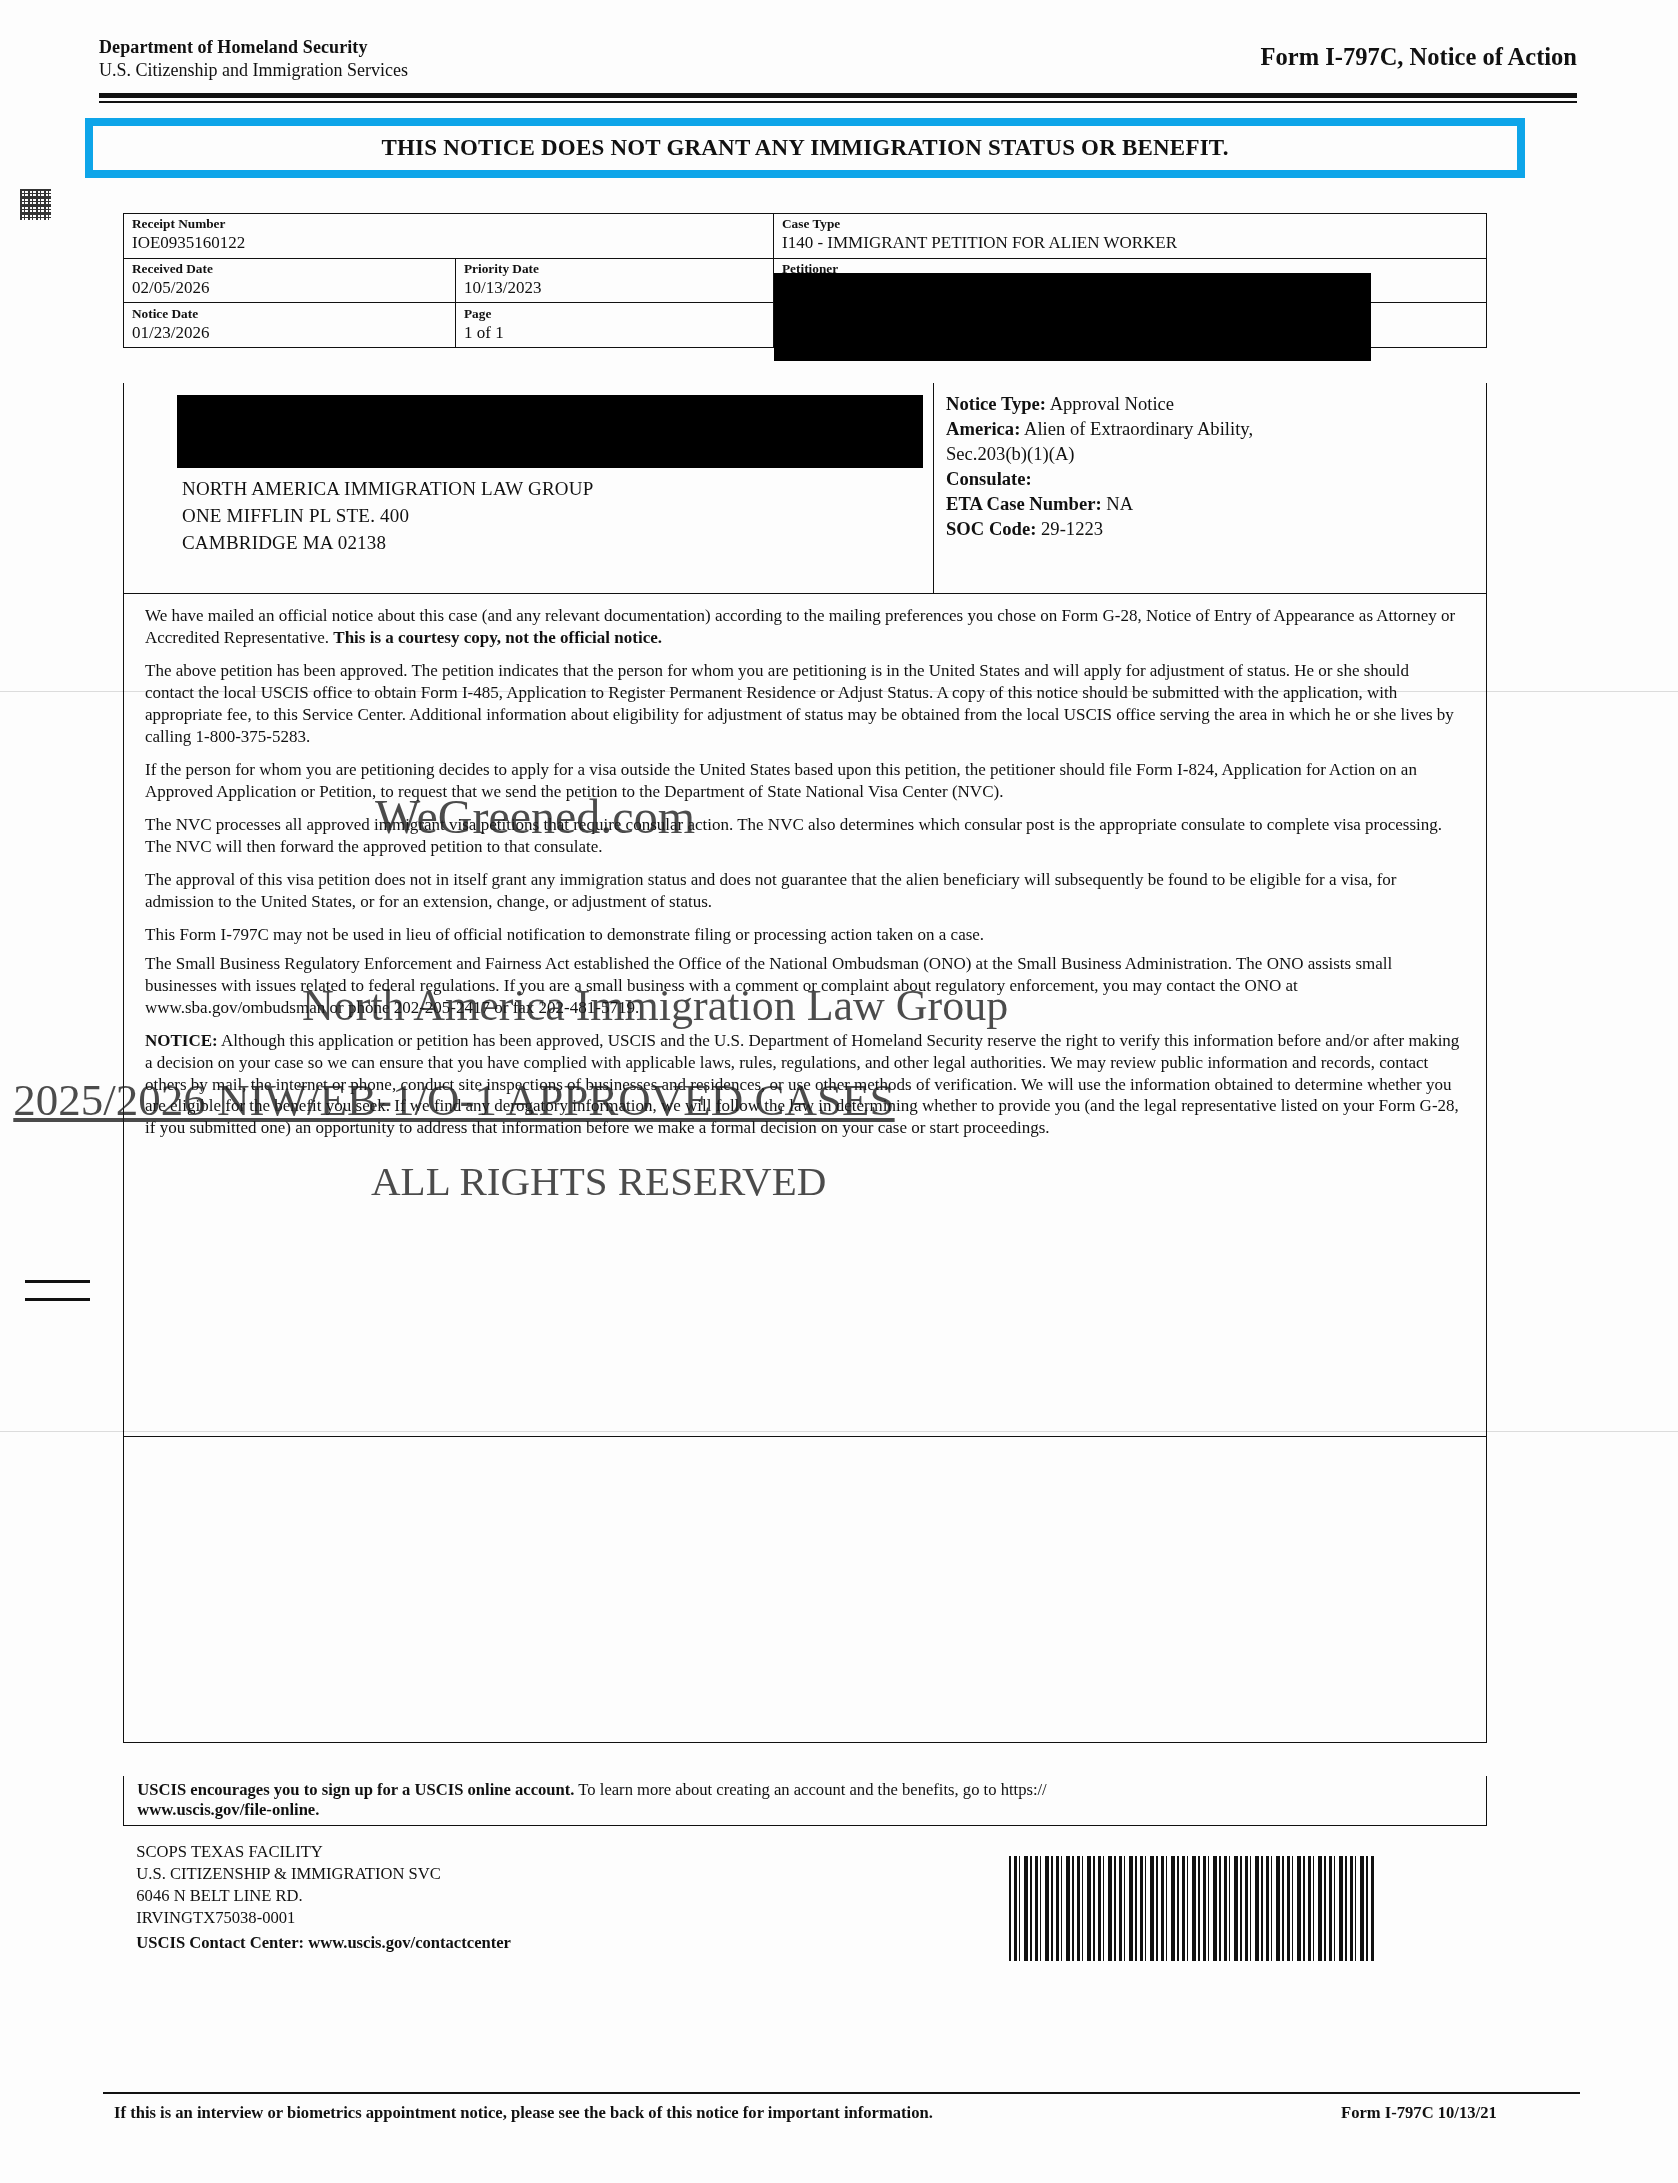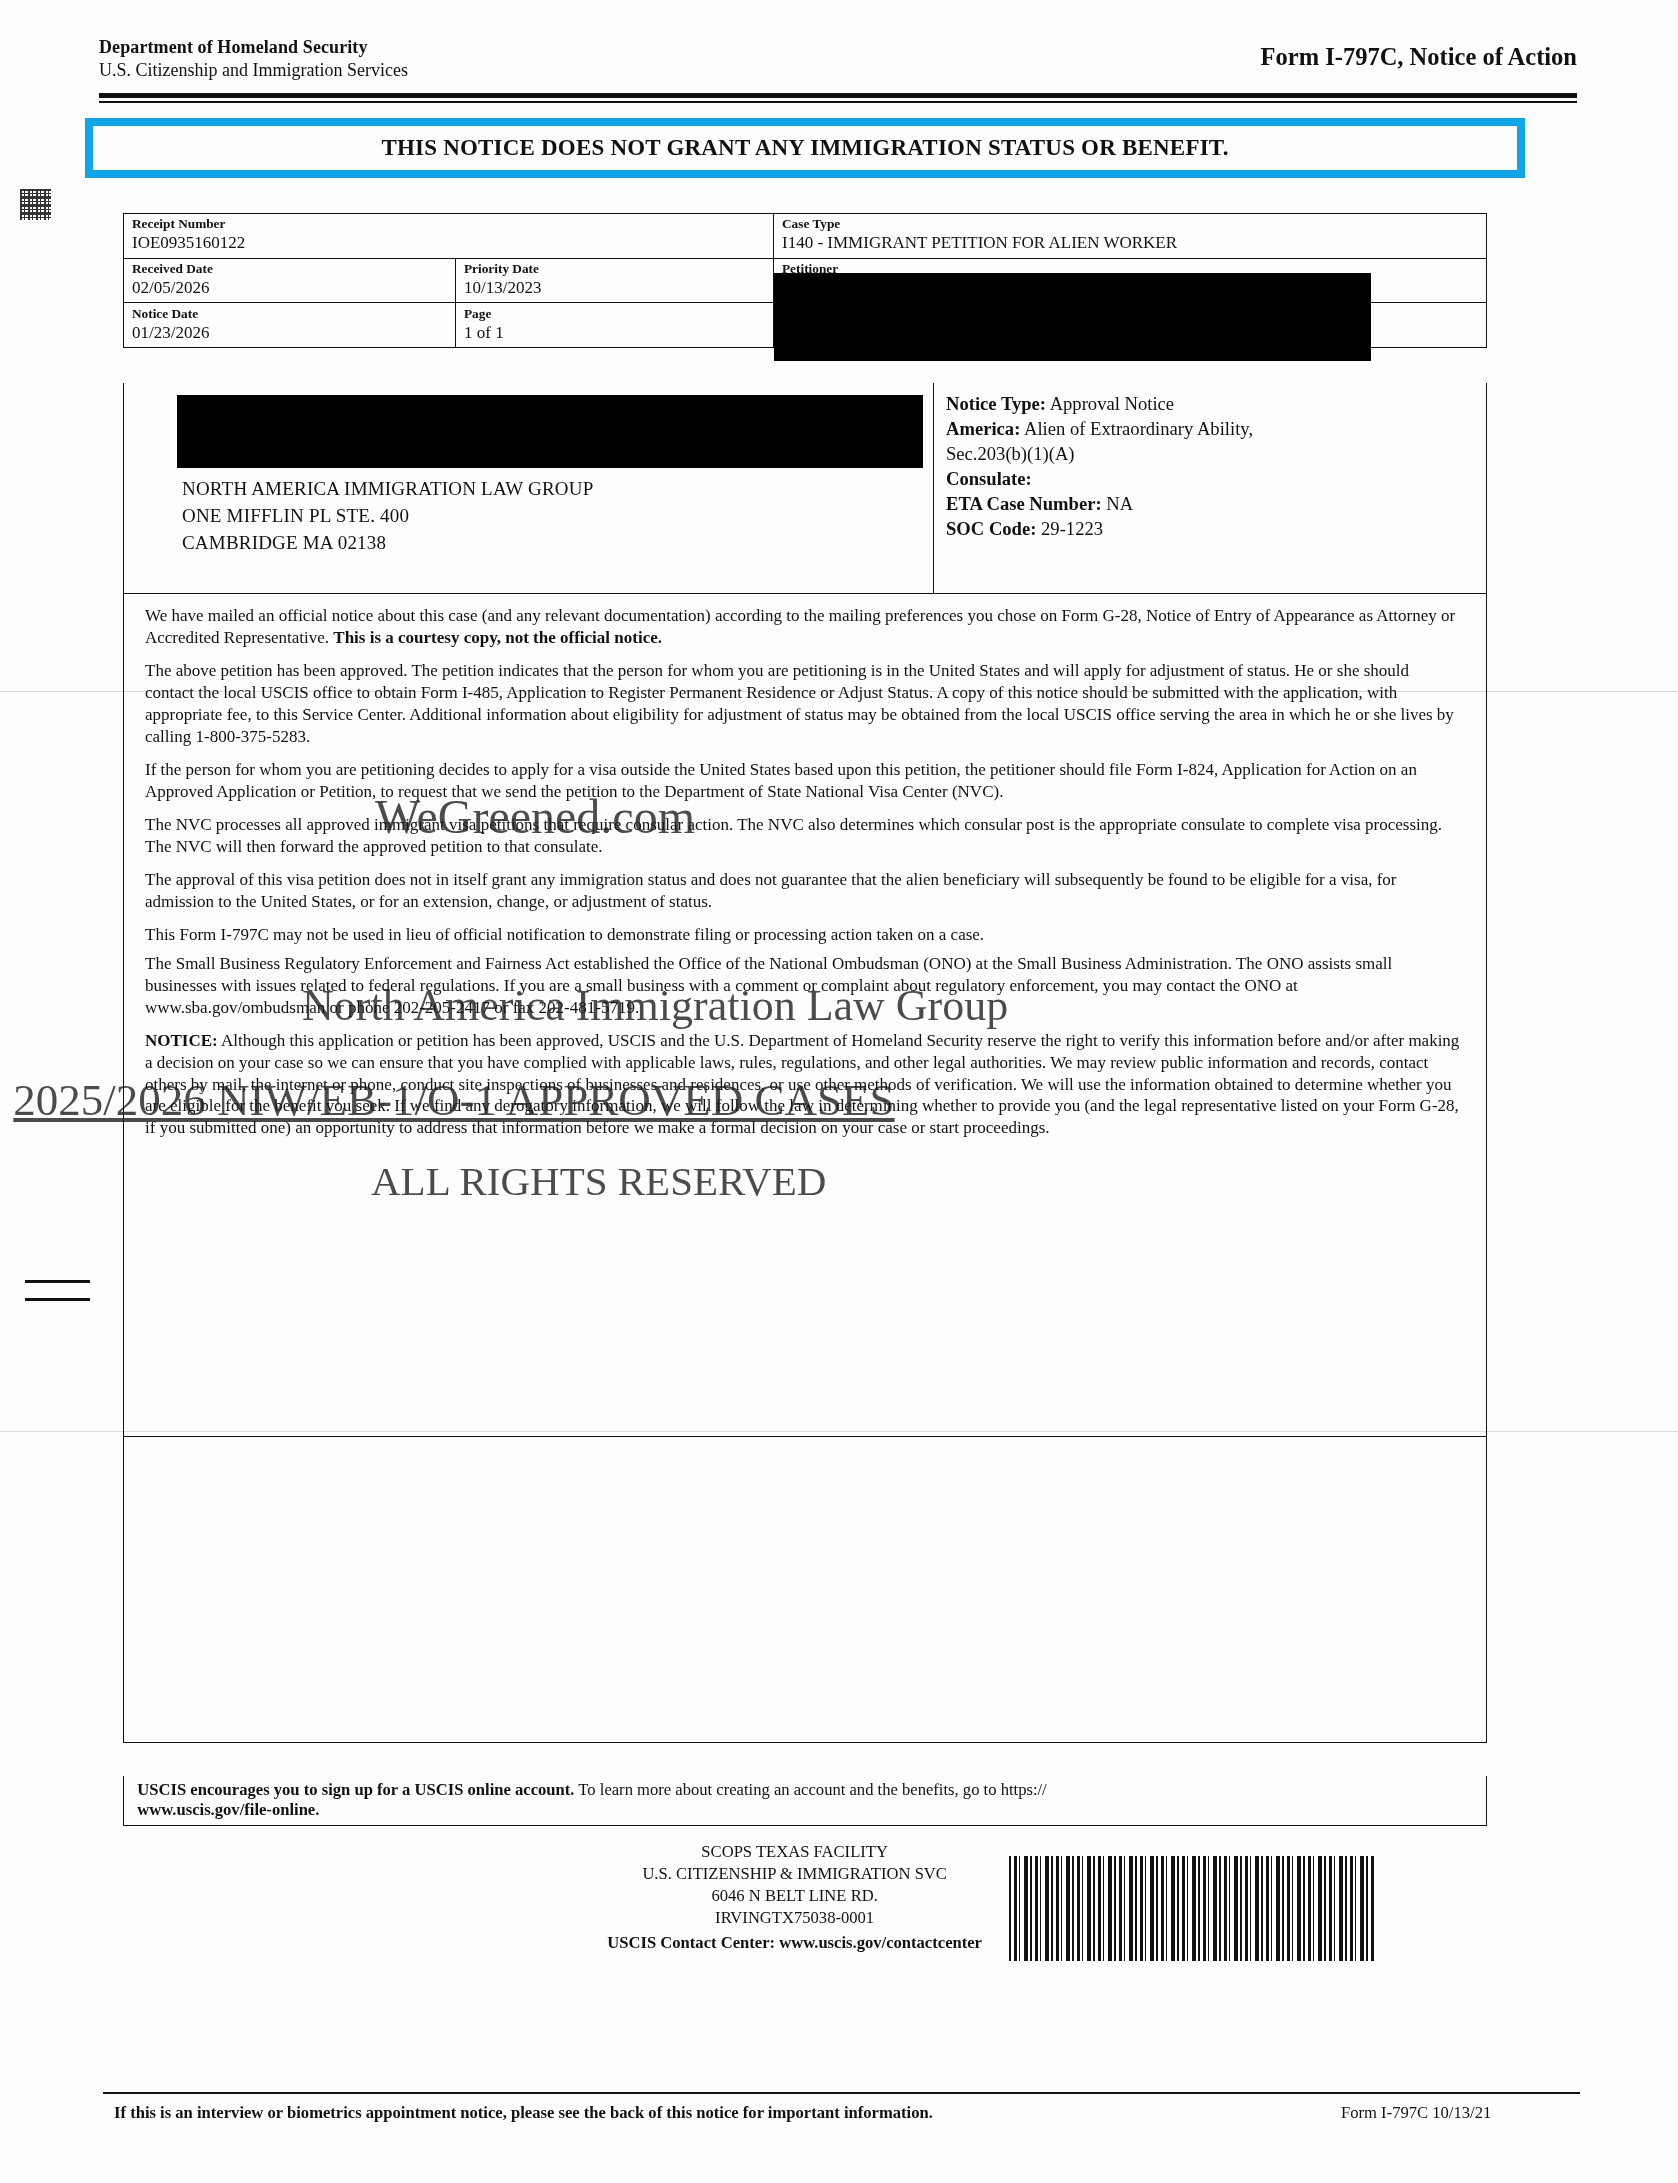--- a/index.html
+++ b/index.html
@@ -253,27 +253,26 @@
     box-sizing: border-box;
     padding: 4px 12px 5.3px 13.3px;
   }
   .fnote1 { top: 1744px; }
   .fnote2 { top: 1776px; }
   .fnote-txt { font-size: 16.6px; line-height: 1.2; }
   .fnote-txt b { font-weight: bold; }
 
   .facility {
     position: absolute;
-    left: 106px;
+    left: 123px;
     top: 1837px;
     width: 1364px;
     height: 166px;
     box-sizing: border-box;
     padding: 4px 0 0 13.3px;
-    text-align: center;
   }
   .fac-line { font-size: 16.6px; line-height: 1.32; }
   .fac-bold { font-weight: bold; font-size: 16.6px; margin-top: 4px; }
 
   .barcode {
     position: absolute;
     left: 1009px;
     top: 1856px;
     width: 366px;
     height: 105px;
@@ -300,21 +299,21 @@
     left: 114px;
     top: 2103px;
     font-size: 16.6px;
     font-weight: bold;
   }
   .bot-right {
     position: absolute;
     left: 1341px;
     top: 2103px;
     font-size: 16.6px;
-    font-weight: normal;
+    font-weight: bold;
   }
 
   
   .mark-l1 {
     position: absolute;
     left: 25px;
     top: 1280px;
     width: 65px;
     height: 2.7px;
     background: #111;

